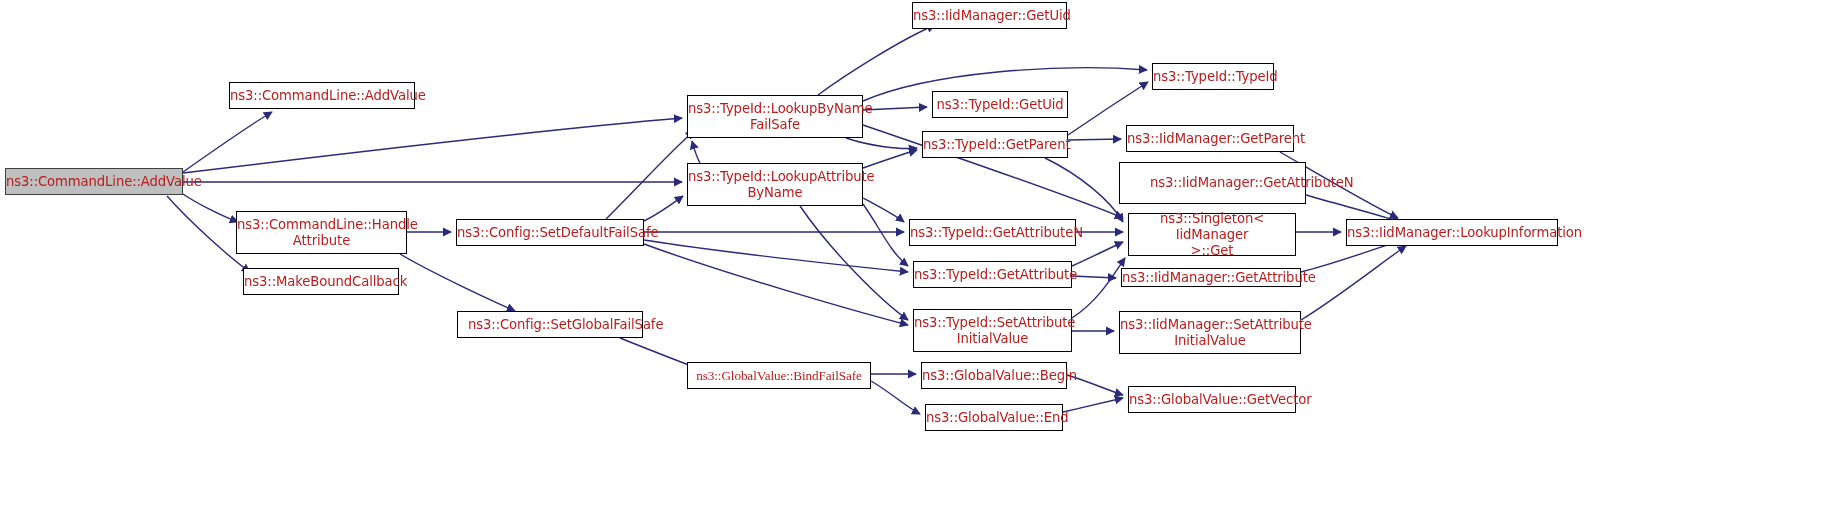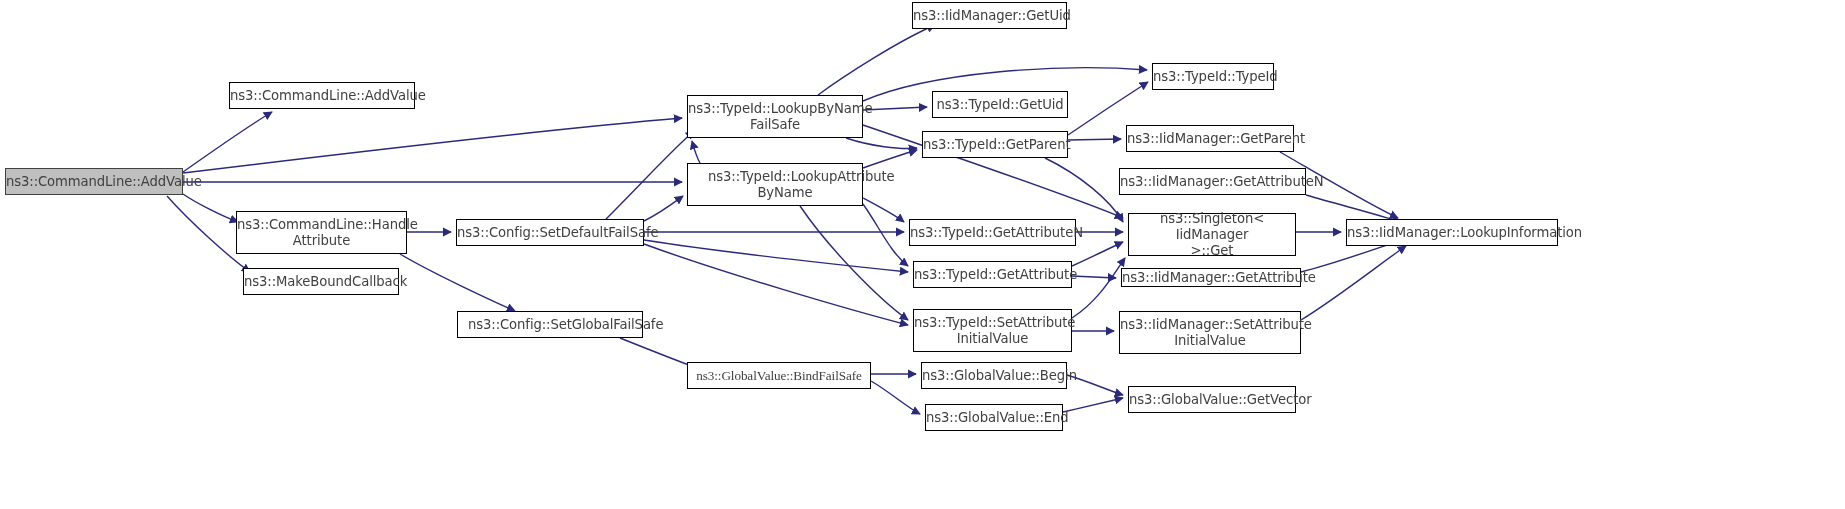--- a/index.html
+++ b/index.html
@@ -22,21 +22,21 @@
     top: 0;
     width: 1845px;
     height: 509px;
     pointer-events: none;
   }
   .node {
     position: absolute;
     box-sizing: border-box;
     border: 1px solid #000000;
     background: #ffffff;
-    color: #404040;
+    color: #b91c1c;
     font-size: 13.2px;
     line-height: 16px;
     display: flex;
     align-items: center;
     justify-content: center;
     text-align: center;
     white-space: pre-line;
     letter-spacing: -0.1px;
     z-index: 2;
   }
@@ -106,35 +106,35 @@
   <div id="node-layer">
       <div class="node current" style="left: 5px; top: 168px; width: 178px; height: 27px;"><span class="lbl">ns3::CommandLine::AddValue</span></div>
       <div class="node" style="left: 229px; top: 82px; width: 186px; height: 27px;"><span class="lbl">ns3::CommandLine::AddValue</span></div>
       <div class="node" style="left: 236px; top: 211px; width: 171px; height: 43px;"><span class="lbl">ns3::CommandLine::Handle
 Attribute</span></div>
       <div class="node" style="left: 243px; top: 268px; width: 156px; height: 27px;"><span class="lbl">ns3::MakeBoundCallback</span></div>
       <div class="node" style="left: 456px; top: 219px; width: 188px; height: 27px;"><span class="lbl">ns3::Config::SetDefaultFailSafe</span></div>
       <div class="node" style="left: 457px; top: 311px; width: 186px; height: 27px; padding-left: 10px;"><span class="lbl">ns3::Config::SetGlobalFailSafe</span></div>
       <div class="node" style="left: 687px; top: 95px; width: 176px; height: 43px;"><span class="lbl">ns3::TypeId::LookupByName
 FailSafe</span></div>
-      <div class="node" style="left: 687px; top: 163px; width: 176px; height: 43px; padding-left: 20px;"><span class="lbl">ns3::TypeId::LookupAttribute
+      <div class="node" style="left: 687px; top: 163px; width: 176px; height: 43px;"><span class="lbl">ns3::TypeId::LookupAttribute
 ByName</span></div>
       <div class="node" style="left: 687px; top: 362px; width: 184px; height: 27px; font-family: Liberation Serif, serif;"><span class="lbl">ns3::GlobalValue::BindFailSafe</span></div>
       <div class="node" style="left: 912px; top: 2px; width: 155px; height: 27px;"><span class="lbl">ns3::IidManager::GetUid</span></div>
       <div class="node" style="left: 932px; top: 91px; width: 136px; height: 27px;"><span class="lbl">ns3::TypeId::GetUid</span></div>
       <div class="node" style="left: 922px; top: 131px; width: 146px; height: 27px;"><span class="lbl">ns3::TypeId::GetParent</span></div>
       <div class="node" style="left: 909px; top: 219px; width: 167px; height: 27px;"><span class="lbl">ns3::TypeId::GetAttributeN</span></div>
       <div class="node" style="left: 913px; top: 261px; width: 159px; height: 27px;"><span class="lbl">ns3::TypeId::GetAttribute</span></div>
       <div class="node" style="left: 913px; top: 309px; width: 159px; height: 43px;"><span class="lbl">ns3::TypeId::SetAttribute
 InitialValue</span></div>
       <div class="node" style="left: 921px; top: 362px; width: 146px; height: 27px;"><span class="lbl">ns3::GlobalValue::Begin</span></div>
       <div class="node" style="left: 925px; top: 404px; width: 138px; height: 27px;"><span class="lbl">ns3::GlobalValue::End</span></div>
       <div class="node" style="left: 1152px; top: 63px; width: 122px; height: 27px;"><span class="lbl">ns3::TypeId::TypeId</span></div>
       <div class="node" style="left: 1126px; top: 125px; width: 168px; height: 27px;"><span class="lbl">ns3::IidManager::GetParent</span></div>
-      <div class="node" style="left: 1119px; top: 168px; width: 187px; height: 27px;"><span class="lbl">ns3::IidManager::GetAttributeN</span></div>
+      <div class="node" style="left: 1119px; top: 162px; width: 187px; height: 42px; padding-left: 30px;"><span class="lbl">ns3::IidManager::GetAttributeN</span></div>
       <div class="node" style="left: 1128px; top: 213px; width: 168px; height: 43px;"><span class="lbl">ns3::Singleton&lt; IidManager
 &gt;::Get</span></div>
       <div class="node" style="left: 1121px; top: 268px; width: 180px; height: 19px;"><span class="lbl">ns3::IidManager::GetAttribute</span></div>
       <div class="node" style="left: 1119px; top: 311px; width: 182px; height: 43px;"><span class="lbl">ns3::IidManager::SetAttribute
 InitialValue</span></div>
       <div class="node" style="left: 1128px; top: 386px; width: 168px; height: 27px; text-align: right;"><span class="lbl">ns3::GlobalValue::GetVector</span></div>
       <div class="node" style="left: 1346px; top: 219px; width: 212px; height: 27px;"><span class="lbl">ns3::IidManager::LookupInformation</span></div>
     </div>
 </div>
 

